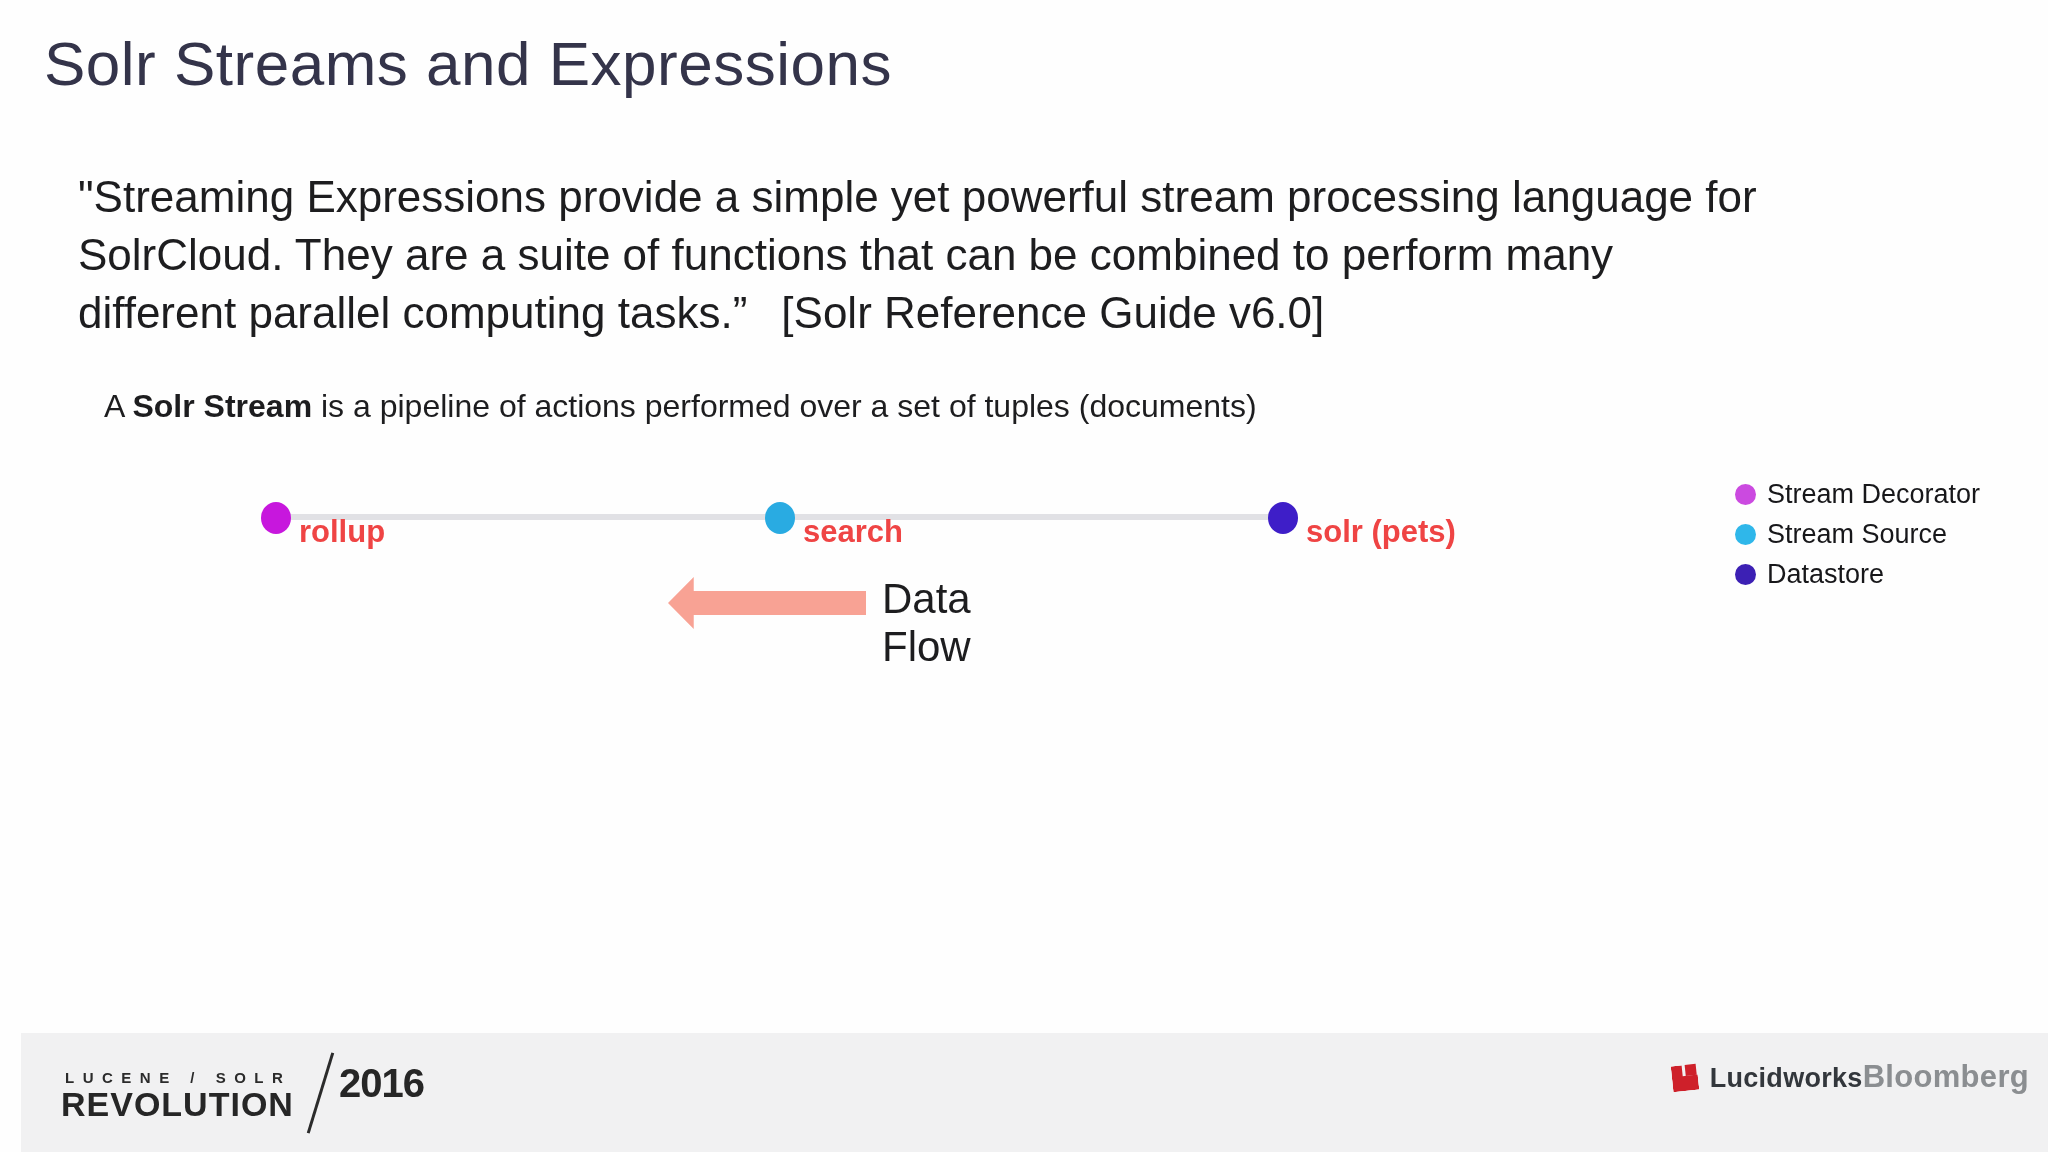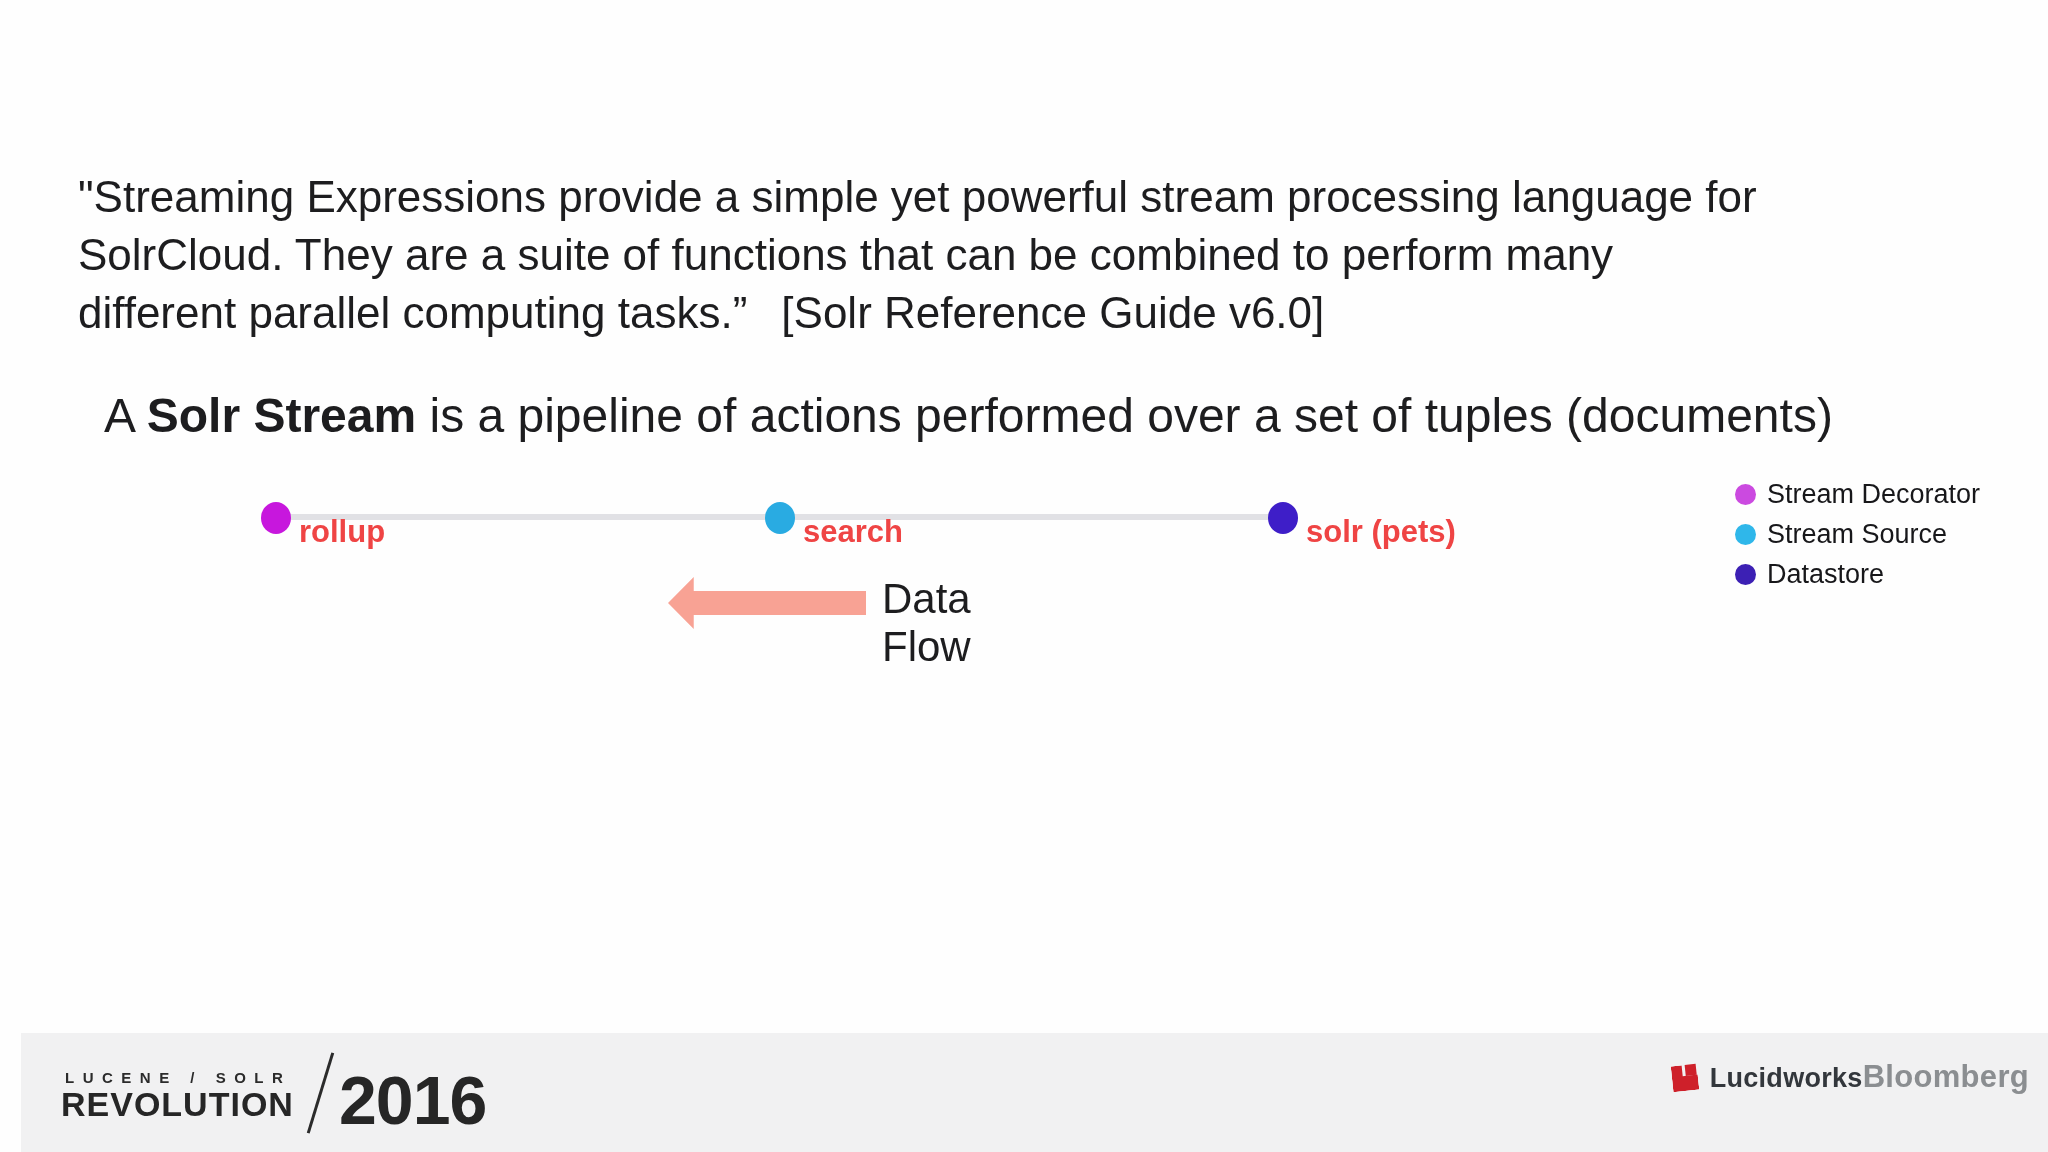--- a/index.html
+++ b/index.html
@@ -37,21 +37,21 @@
     color: #1d1d1f;
     font-weight: 400;
   }
   .quote .citation { margin-left: 34px; }
 
   
   .statement {
     position: absolute;
     left: 104px;
     top: 388px;
-    font-size: 48px;
+    font-size: 32px;
     color: #1d1d1f;
     font-weight: 400;
   }
   .statement .bold { font-weight: 700; }
 
   
   .pipeline { position: absolute; left: 0; top: 0; }
   .connector {
     position: absolute;
     left: 276px;
@@ -166,21 +166,21 @@
     top: 18px;
     width: 3px;
     height: 84px;
     background: #2b2b2b;
     transform: rotate(17deg);
   }
   .conf-year {
     position: absolute;
     left: 278px;
     top: 28px;
-    font-size: 68px;
+    font-size: 40px;
     font-weight: 700;
     letter-spacing: -1px;
     color: #262626;
   }
 
   .sponsors {
     position: absolute;
     right: 40px;
     top: 18px;
     display: flex;
@@ -222,20 +222,21 @@
     font-weight: 700;
     color: #8b8e91;
     letter-spacing: 0.3px;
   }
 </style>
 </head>
 <body>
 
 <div class="slide">
 
+  <h1 class="title">Solr Streams and Expressions</h1>
 
   <div class="quote">
     <div>"Streaming Expressions provide a simple yet powerful stream processing language for</div>
     <div>SolrCloud. They are a suite of functions that can be combined to perform many</div>
     <div><span>different parallel computing tasks.”</span><span class="citation">[Solr Reference Guide v6.0]</span></div>
   </div>
 
   <div class="statement"><span>A </span><span class="bold">Solr Stream</span><span> is a pipeline of actions performed over a set of tuples (documents)</span></div>
 
   <div class="pipeline">

